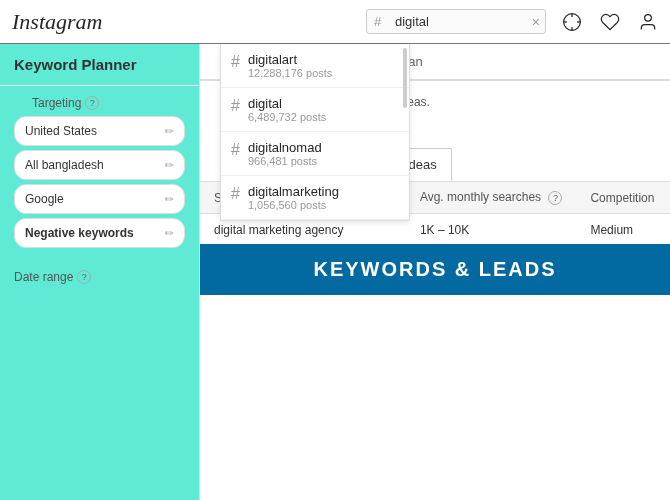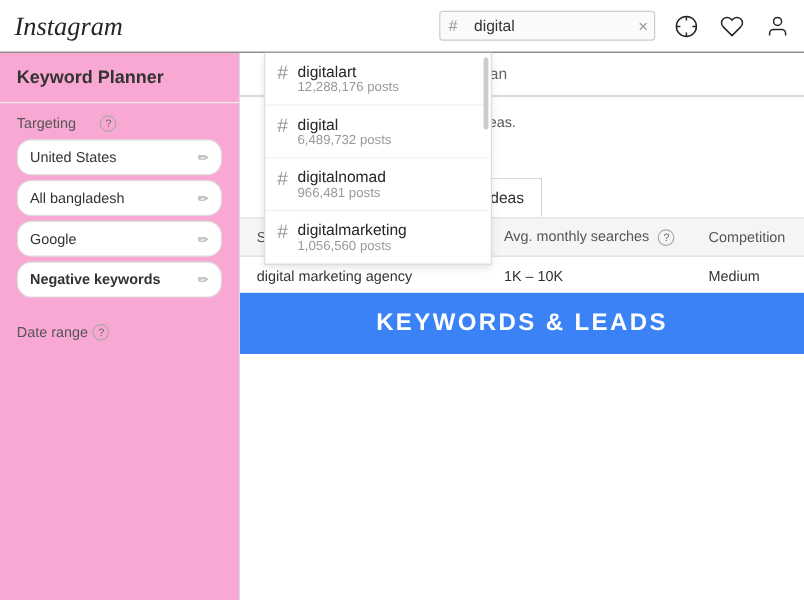--- a/index.html
+++ b/index.html
@@ -208,33 +208,33 @@
 
     
     .keywords-overlay {
       position: absolute;
       top: 200px;
       left: 200px;
       right: 0;
       z-index: 5;
     }
     .keywords-banner {
-      background: #3b82f6;
+      background: #0369a1;
       color: #fff;
       text-align: center;
       padding: 14px;
       font-size: 20px;
       font-weight: bold;
       letter-spacing: 2px;
     }
 
     
     .sidebar {
       width: 200px;
-      background: #f9a8d4;
+      background: #5eead4;
       border-right: 1px solid #ddd;
       height: 100%;
       position: absolute;
       left: 0;
       top: 0;
       z-index: 3;
       display: flex;
       flex-direction: column;
     }
     .sidebar-header {
@@ -245,22 +245,23 @@
       border-bottom: 1px solid #eee;
     }
     .sidebar-section {
       padding: 10px 14px;
     }
     .sidebar-section-title {
       font-size: 12px;
       color: #555;
       display: flex;
       align-items: flex-end;
-      gap: 20px;
+      gap: 4px;
       margin-bottom: 6px;
+      margin-left: 18px;
     }
     .help-icon {
       display: inline-flex;
       width: 14px;
       height: 14px;
       border: 1px solid #aaa;
       border-radius: 50%;
       font-size: 9px;
       align-items: center;
       justify-content: center;

